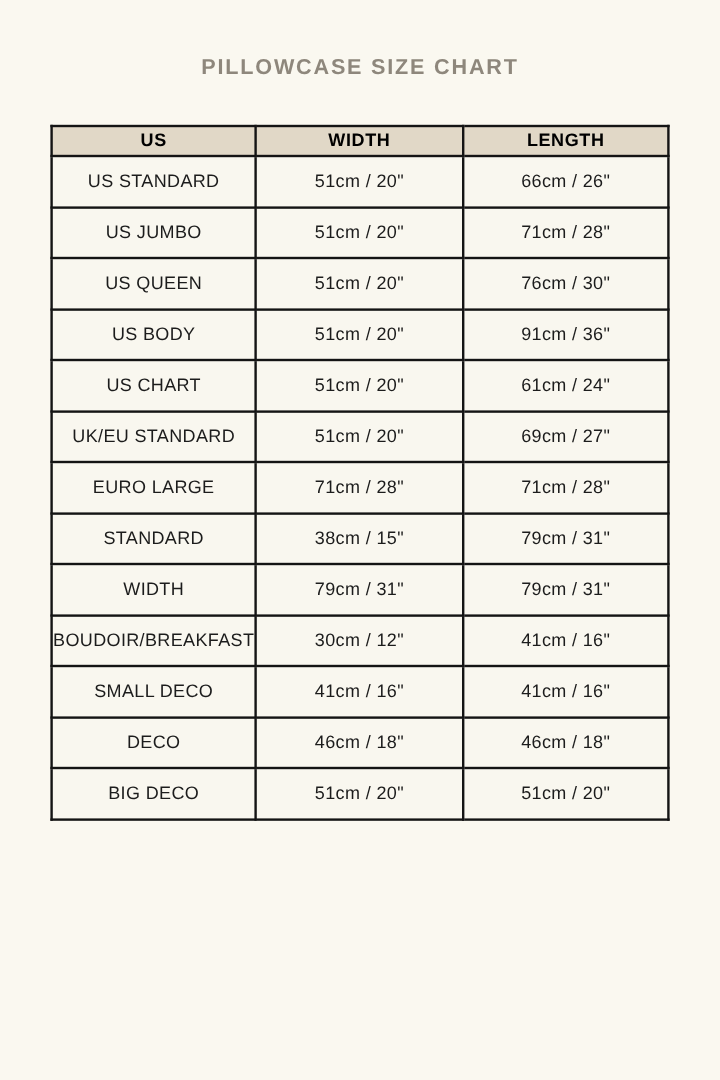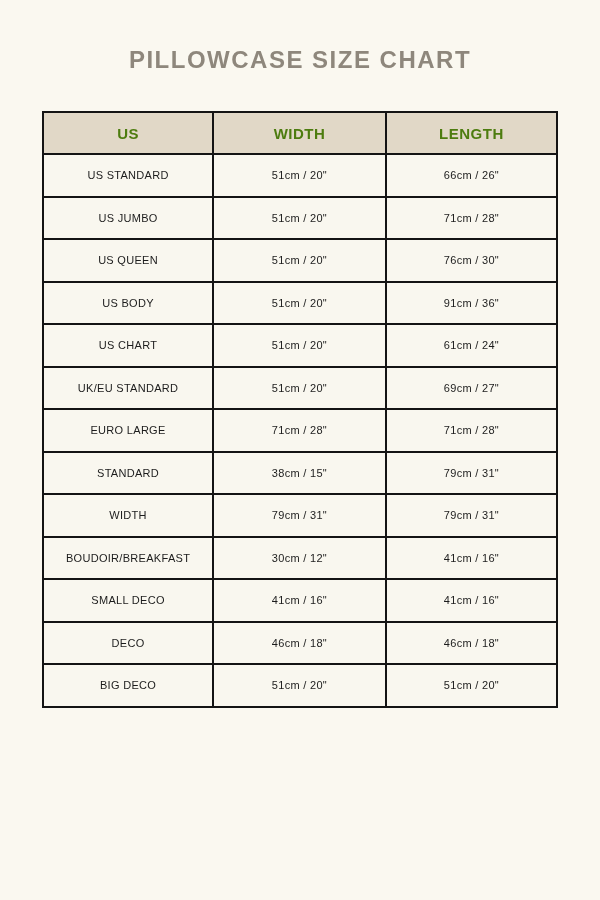--- a/index.html
+++ b/index.html
@@ -17,21 +17,21 @@
 
   .page {
     width: 600px;
     height: 900px;
     position: relative;
   }
 
   .chart-title {
     padding-top: 46px;
     text-align: center;
-    font-size: 24px;
+    font-size: 18px;
     font-weight: bold;
     letter-spacing: 1.5px;
     color: #8e877c;
   }
 
   table.size-table {
     width: 516px;
     margin: 37px auto 0 auto;
     border-collapse: collapse;
     table-layout: fixed;
@@ -39,30 +39,30 @@
 
   table.size-table th,
   table.size-table td {
     border: 2px solid #141414;
     text-align: center;
     vertical-align: middle;
   }
 
   table.size-table th {
     background: #e1d8c7;
-    height: 42px;
+    height: 25px;
     font-size: 15px;
     font-weight: bold;
     letter-spacing: 0.5px;
-    color: #4d7c0f;
+    color: #000000;
   }
 
   table.size-table td {
     height: 42.5px;
-    font-size: 11px;
+    font-size: 15px;
     font-weight: normal;
     letter-spacing: 0.3px;
     color: #1c1c1c;
     background: #f9f7ef;
   }
 
   col.c1 { width: 33.1%; }
   col.c2 { width: 33.6%; }
   col.c3 { width: 33.3%; }
 </style>

